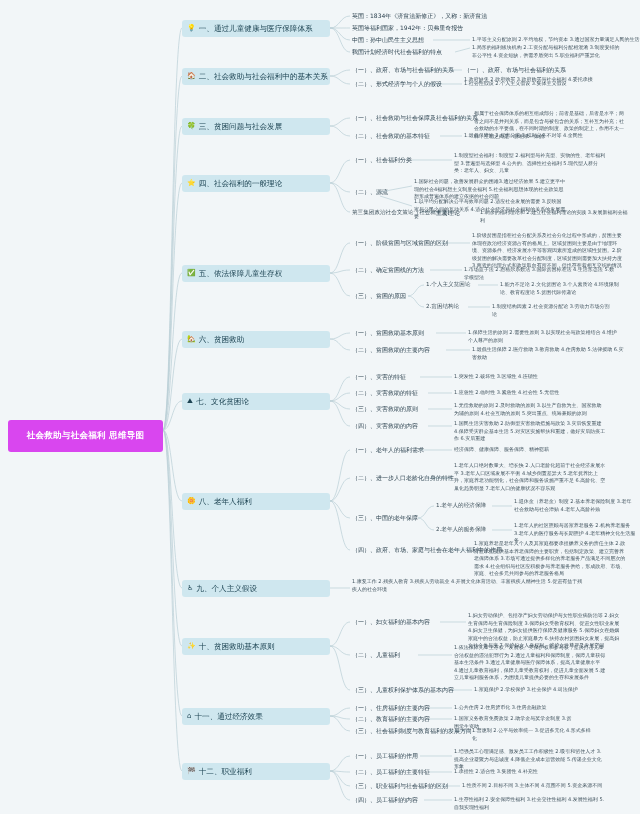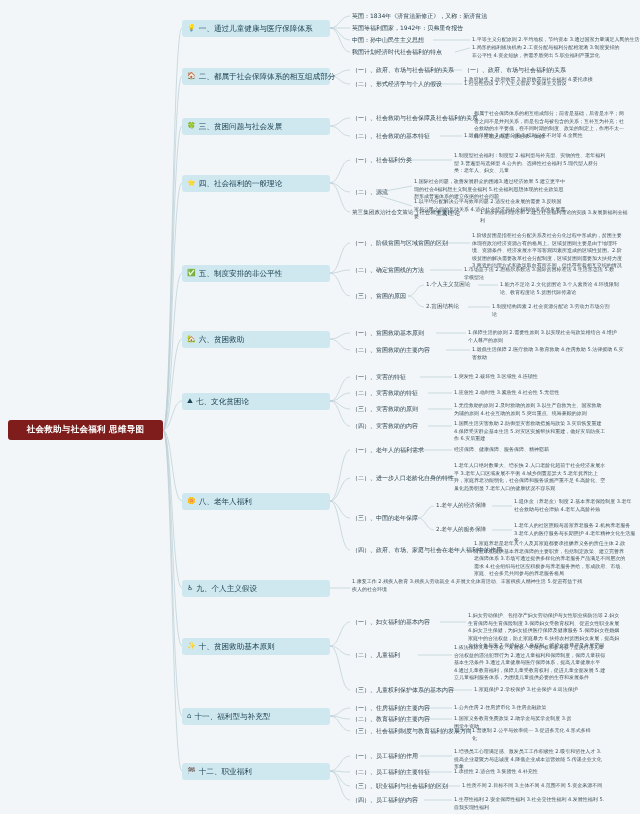--- a/index.html
+++ b/index.html
@@ -1,21 +1,21 @@
 <!DOCTYPE html>
 <html><head>
 <meta charset="utf-8">
 <style>
   html,body{margin:0;padding:0;background:#f2f6f8;}
   body{width:640px;height:814px;position:relative;overflow:hidden;
        font-family:"DejaVu Sans","Liberation Sans",sans-serif;color:#2a3c48;}
   #canvas{position:absolute;inset:0;}
   svg.links{position:absolute;left:0;top:0;width:640px;height:814px;pointer-events:none;}
   .node{position:absolute;box-sizing:border-box;}
-  .root{left:8px;top:420px;width:155px;height:20px;background:#7f1d1d;color:#fff;
+  .root{left:8px;top:420px;width:155px;height:32px;background:#d946ef;color:#fff;
         border-radius:3px;font-size:8.5px;font-weight:bold;display:flex;align-items:center;
         justify-content:center;letter-spacing:.3px;}
   .sec{height:17px;background:#cfe7ef;border-radius:3px;display:flex;align-items:center;
        padding-left:5px;font-size:7.6px;color:#1d4453;white-space:nowrap;}
   .sec .ic{font-size:7px;margin-right:3px;line-height:1;}
   .lvl2{position:absolute;font-size:6px;color:#2d4350;white-space:nowrap;}
   .lvl3{position:absolute;font-size:5.6px;color:#3a4d58;white-space:nowrap;}
   .leaf{position:absolute;font-size:5px;color:#42545f;line-height:1.5;
         width:190px;white-space:normal;}
   .leaf.w230{width:232px;}
@@ -139,21 +139,21 @@
   </div>
   <div class="lvl2" style="left:352px;top:12px;">英国：1834年《济贫法新修正》，又称：新济贫法</div>
   <div class="lvl2" style="left:352px;top:24px;">英国等福利国家，1942年：贝弗里奇报告</div>
   <div class="lvl2" style="left:352px;top:36px;">中国：孙中山民生主义思想</div>
   <div class="leaf w230" style="left:472px;top:36px;">1.平等主义分配原则 2.平均地权，节约资本 3.通过国家力量满足人民的生活需要</div>
   <div class="lvl2" style="left:352px;top:48px;">我国计划经济时代社会福利的特点</div>
   <div class="leaf w150" style="left:472px;top:44px;">1.局形的福利板块机构 2.工资分配与福利分配相混淆 3.制度安排的非公平性 4.资金短缺，供需矛盾突出 5.职业福利严重异化</div>
 
   <div class="node sec" style="left:182px;top:68px;width:148px;">
     <span class="ic">🏠</span>
-    <span>二、都属于社会保障体系的相互组成部分</span>
+    <span>二、社会救助与社会福利中的基本关系</span>
   </div>
   <div class="lvl2" style="left:464px;top:66px;">（一）、政府、市场与社会福利的关系</div>
   <div class="leaf w150" style="left:464px;top:76px;">1.政府缺失 2.政府购买 3.政府购买与社会福利 4.委托承接</div>
 
   <div class="lvl2" style="left:352px;top:66px;">（一）、政府、市场与社会福利的关系</div>
   <div class="lvl2" style="left:352px;top:80px;">（二）、形式经济学与个人的假设</div>
   <div class="leaf w150" style="left:464px;top:80px;">1.社会性假设 2.个人主义假设 3.集体主义假设</div>
 
   <div class="node sec" style="left:182px;top:118px;width:148px;">
     <span class="ic">🍀</span>
@@ -172,21 +172,21 @@
   <div class="leaf w150" style="left:454px;top:152px;">1.制度型社会福利：制度型 2.福利型与补充型、实物的性、老年福利型 3.普遍型与选择型 4.公共的、选择性社会福利 5.现代型人群分类：老年人、妇女、儿童</div>
   <div class="lvl2" style="left:352px;top:188px;">（二）、源流</div>
   <div class="leaf w150" style="left:414px;top:178px;">1.国际社会问题，改善发展群众的困难3.通过经济效果 5.建立更平中现的社会4福利想主义制度会福利 5.社会福利思想体现的社会政策思想形成普遍体系的建立依据的社会问题</div>
   <div class="leaf w150" style="left:414px;top:198px;">1.以平均分配解决公平与效率问题 2.适应社会发展的需要 3.反映国家与公民之间的互动关系 4.适合社会经济与社会福利的关系的发展需要</div>
   <div class="lvl3" style="left:352px;top:209px;">第三集团政治社会文策论（社会就主义）</div>
   <div class="lvl2" style="left:436px;top:209px;">主要理论</div>
   <div class="leaf w150" style="left:480px;top:209px;">1.剩余的福利理论和 2.建立社会福利理论的实践 3.发展新福利会福利</div>
 
   <div class="node sec" style="left:182px;top:265px;width:148px;">
     <span class="ic">✅</span>
-    <span>五、制度安排的非公平性</span>
+    <span>五、依法保障儿童生存权</span>
   </div>
   <div class="lvl2" style="left:352px;top:239px;">（一）、阶级贫困与区域贫困的区别</div>
   <div class="leaf w150" style="left:472px;top:232px;">1.阶级贫困是指在社会分配关系及社会分化过程中形成的，贫困主要体现在政治经济资源占有的格局上。区域贫困则主要是由于地理环境、资源条件、经济发展水平等客观因素所造成的区域性贫困。2.阶级贫困的解决需要改革社会分配制度，区域贫困则需要加大扶持力度 3.两者的治理方式和政策取向有所不同，但也存在着相互交织的情况</div>
   <div class="lvl2" style="left:352px;top:266px;">（二）、确定贫困线的方法</div>
   <div class="leaf w150" style="left:464px;top:266px;">1.市场篮子法 2.恩格尔系数法 3.国际贫困标准法 4.生活形态法 5.数学模型法</div>
   <div class="lvl2" style="left:352px;top:292px;">（三）、贫困的原因</div>
   <div class="lvl3" style="left:426px;top:281px;">1.个人主义贫困论</div>
   <div class="leaf w120" style="left:500px;top:281px;">1.能力不足论 2.文化贫困论 3.个人素质论 4.环境限制论、教育程度论 5.贫困代际传递论</div>
   <div class="lvl3" style="left:426px;top:303px;">2.贫困结构论</div>
   <div class="leaf w120" style="left:492px;top:303px;">1.制度结构因素 2.社会资源分配论 3.劳动力市场分割论</div>
@@ -241,21 +241,21 @@
   </div>
   <div class="lvl2" style="left:352px;top:618px;">（一）、妇女福利的基本内容</div>
   <div class="leaf w150" style="left:468px;top:612px;">1.妇女劳动保护、包括孕产妇女劳动保护与女性职业病防治等 2.妇女生育保障与生育保险制度 3.保障妇女受教育权利、促进女性职业发展 4.妇女卫生保健，为妇女提供医疗保障及健康服务 5.保障妇女在婚姻家庭中的合法权益，防止家庭暴力 6.扶持农村贫困妇女发展，提高妇女社会参与度 7.保护妇女人身权利、维护女性尊严及发展空间</div>
   <div class="lvl2" style="left:352px;top:651px;">（二）、儿童福利</div>
   <div class="leaf w150" style="left:454px;top:644px;">1.依法保障儿童生存权、发展权、受保护权和参与权；坚决打击儿童合法权益的违法犯罪行为 2.通过儿童福利和保障制度，保障儿童获得基本生活条件 3.通过儿童健康与医疗保障体系，提高儿童健康水平 4.通过儿童教育福利，保障儿童受教育权利，促进儿童全面发展 5.建立儿童福利服务体系，为困境儿童提供必要的生存和发展条件</div>
   <div class="lvl2" style="left:352px;top:686px;">（三）、儿童权利保护体系的基本内容</div>
   <div class="leaf w120" style="left:474px;top:686px;">1.家庭保护 2.学校保护 3.社会保护 4.司法保护</div>
 
   <div class="node sec" style="left:182px;top:708px;width:148px;">
     <span class="ic">⌂</span>
-    <span>十一、福利型与补充型</span>
+    <span>十一、通过经济效果</span>
   </div>
   <div class="lvl2" style="left:352px;top:704px;">（一）、住房福利的主要内容</div>
   <div class="leaf w120" style="left:454px;top:704px;">1.公共住房 2.住房货币化 3.住房金融政策</div>
   <div class="lvl2" style="left:352px;top:715px;">（二）、教育福利的主要内容</div>
   <div class="leaf w120" style="left:454px;top:715px;">1.国家义务教育免费政策 2.助学金与奖学金制度 3.贫困学生资助</div>
   <div class="lvl2" style="left:352px;top:727px;">（三）、社会福利制度与教育福利的发展方向</div>
   <div class="leaf w120" style="left:472px;top:727px;">1.普惠制 2.公平与效率统一 3.促进多元化 4.形式多样化</div>
 
   <div class="node sec" style="left:182px;top:763px;width:148px;">
     <span class="ic">🏁</span>

